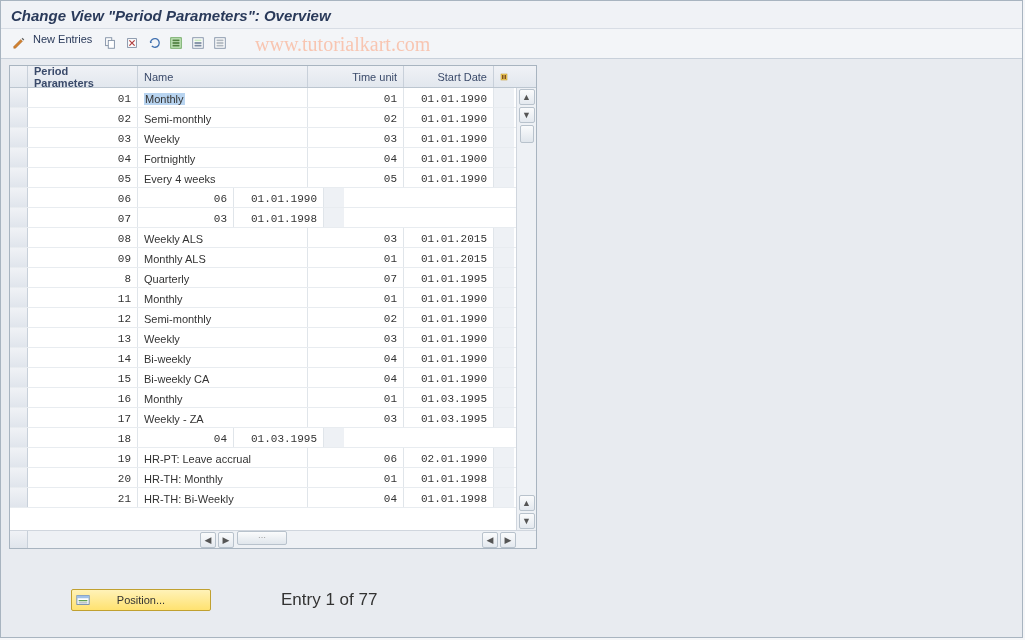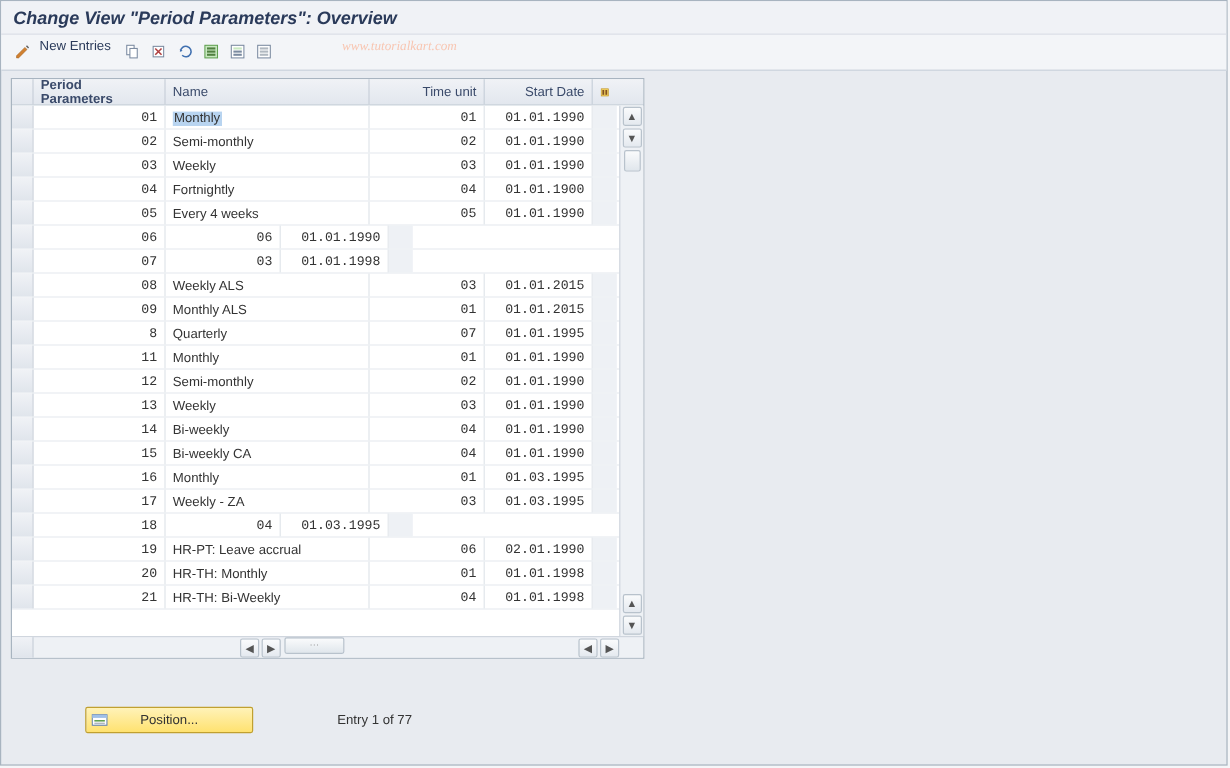--- a/index.html
+++ b/index.html
@@ -50,25 +50,24 @@
     }
     .toolbar-icon svg { width: 14px; height: 14px; }
     .toolbar-text-btn {
       font-size: 11px;
       color: #2a3a5a;
       padding: 0 6px 0 2px;
       cursor: pointer;
     }
     .watermark {
       position: absolute;
-      left: 284px;
+      left: 254px;
       top: 4px;
-      font-size: 11px;
+      font-size: 20px;
       font-family: Georgia, serif;
-      font-style: italic;
       color: rgba(255,140,90,0.45);
       pointer-events: none;
     }
     .content {
       padding: 6px 8px;
     }
     .grid-wrapper {
       border: 1px solid #a8b4c0;
       background: #f7f9fb;
       width: 528px;
@@ -222,21 +221,21 @@
       gap: 6px;
       font-size: 11px;
       position: relative;
       cursor: pointer;
     }
     .position-btn .picon {
       position:absolute; left:4px; top:3px;
     }
     .entry-status {
       margin-left: 70px;
-      font-size: 11px;
+      font-size: 17px;
       color: #333;
     }
     .config-icon svg { width:14px; height:14px; }
   </style>
 </head>
 <body>
 
 <div class="window">
 
   <div class="title-bar">Change View "Period Parameters": Overview</div>

